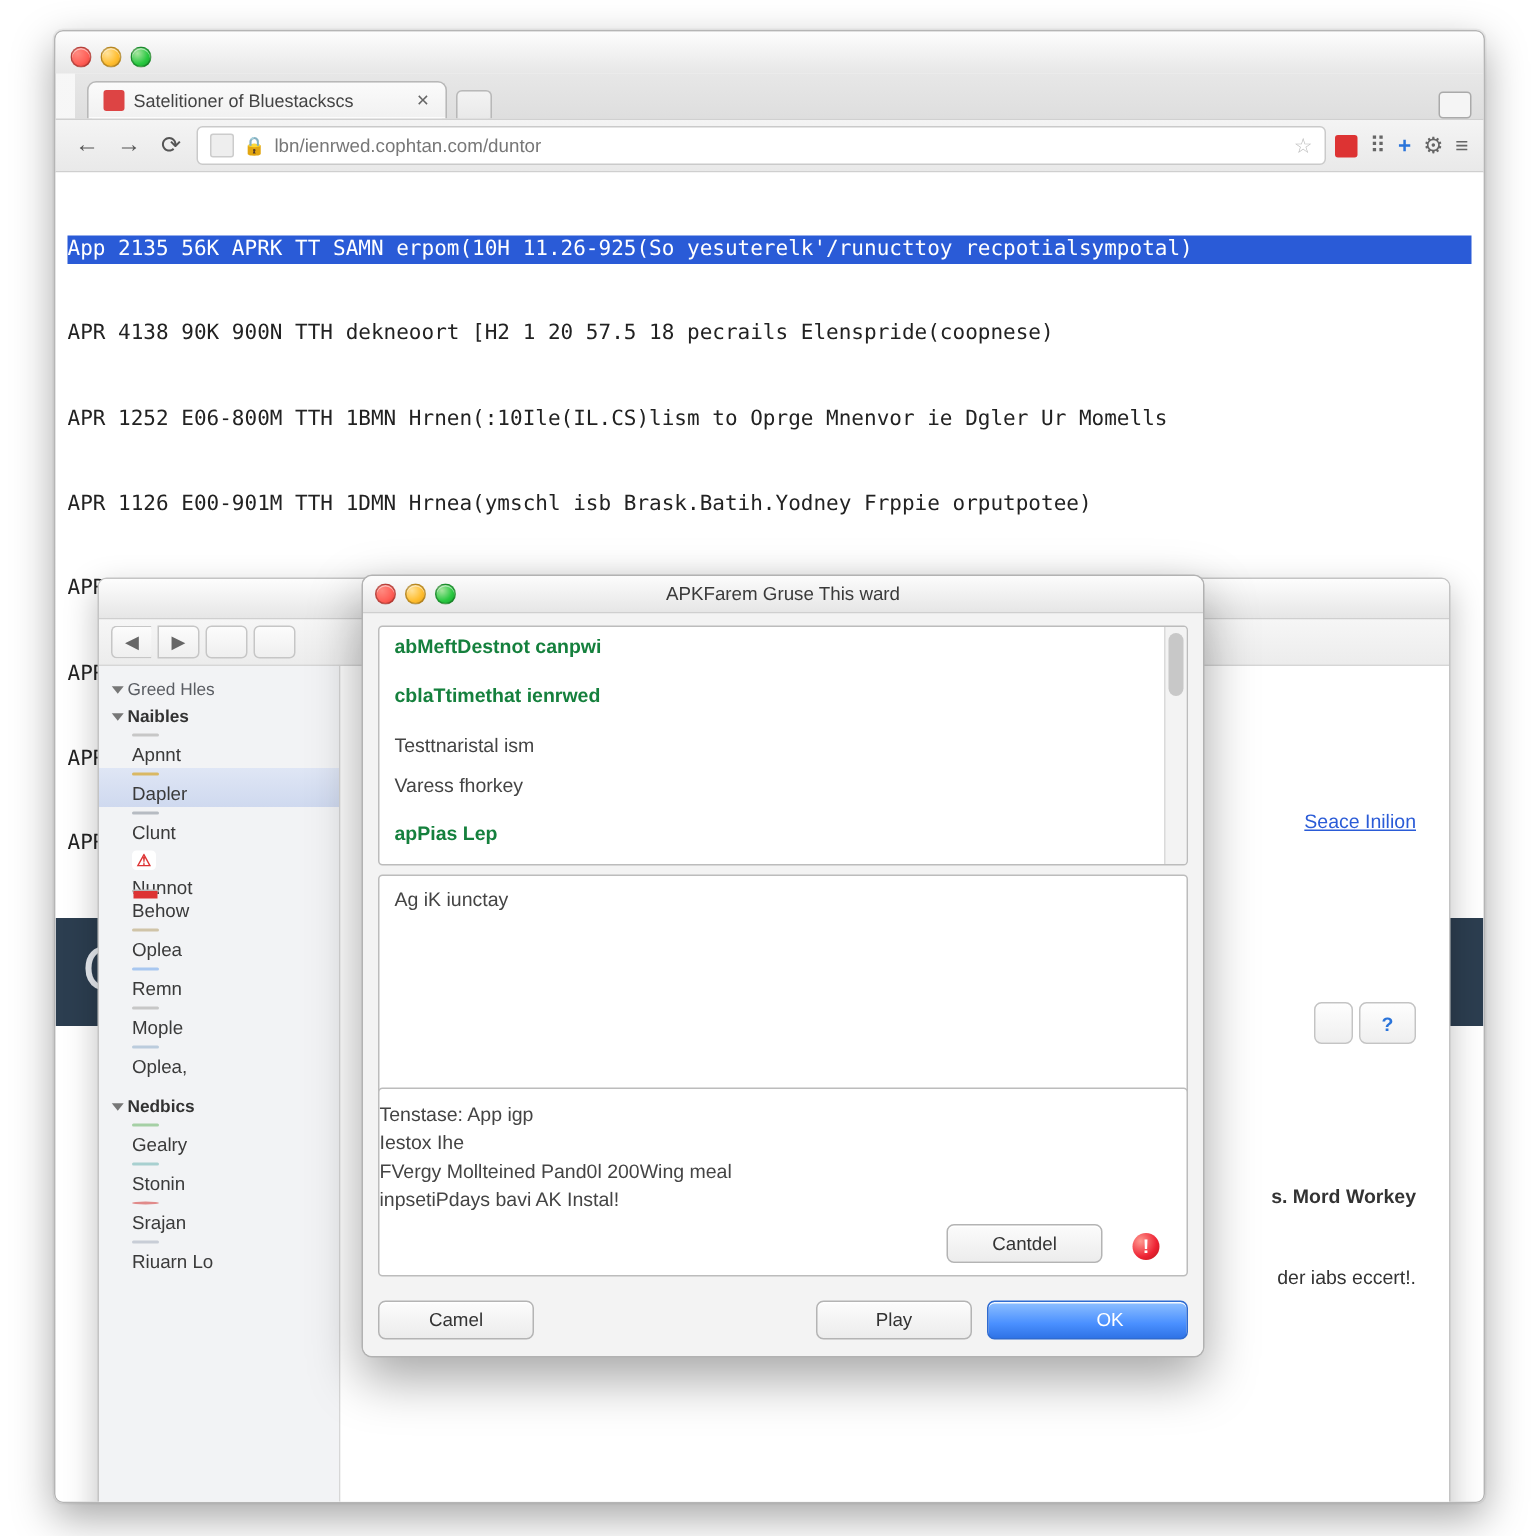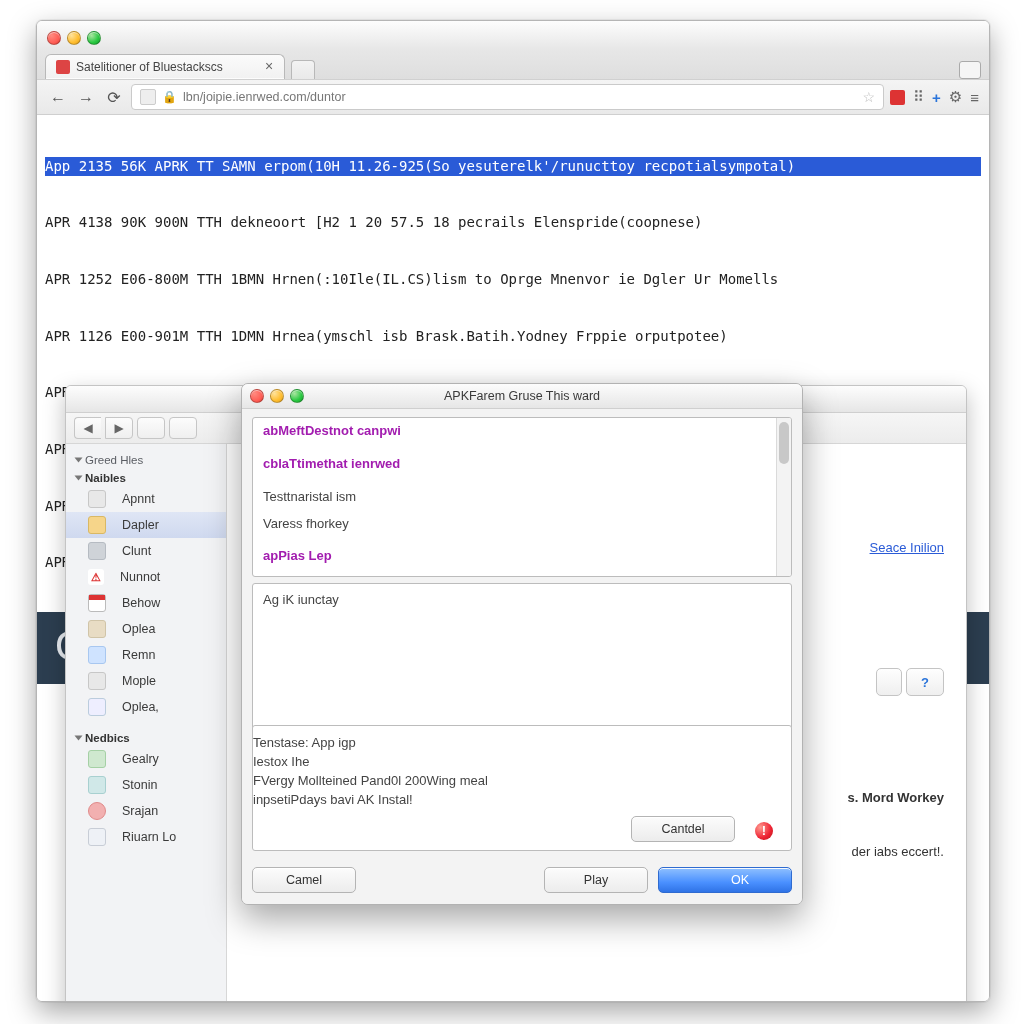--- a/index.html
+++ b/index.html
@@ -31,20 +31,21 @@
   }
   .traffic { width: 12px; height: 12px; border-radius: 50%; border: .5px solid rgba(0,0,0,.25); box-shadow: inset 0 1px 0 rgba(255,255,255,.5);}
   .tl-red    { background: radial-gradient(circle at 30% 30%, #ff8a80, #ff5f57 60%, #e33e35); }
   .tl-yellow { background: radial-gradient(circle at 30% 30%, #ffe29a, #ffbd2e 60%, #e0a022); }
   .tl-green  { background: radial-gradient(circle at 30% 30%, #a8e5a0, #28c840 60%, #1a9e2e); }
 
   .tabstrip {
     display: flex; align-items: flex-end; gap: 0;
     height: 30px; padding: 0 8px;
     background: linear-gradient(#e7e7e7,#dedede);
+    margin-left: 13px;
   }
   .tab {
     position: relative;
     display: flex; align-items: center; gap: 6px;
     height: 24px; padding: 0 28px 0 10px;
     background: linear-gradient(#fbfbfb,#f1f1f1);
     border: 1px solid #b8b8b8;
     border-bottom: none;
     border-top-left-radius: 6px; border-top-right-radius: 6px;
     font-size: 12px; color: #444;
@@ -180,23 +181,24 @@
     padding: 4px 8px 2px 10px;
     color: #5a5d63; font-size: 11.5px;
     display:flex; align-items:center; gap:4px;
   }
   .side-section .disclosure {
     display:inline-block; width:0;height:0;
     border-left:5px solid #777; border-top:4px solid transparent; border-bottom:4px solid transparent;
     transform: rotate(90deg);
   }
   .side-item {
-    display:flex; align-items:center; gap:16px;
+    display:flex; gap:5px;
     padding: 3px 6px 3px 22px;
     height: 20px;
+    flex-direction: column;
   }
   .side-item.selected { background: linear-gradient(#dfe6f5,#cfd9ef); }
   .side-icon {
     width:16px;height:16px; border-radius:3px;
     display:inline-flex;align-items:center;justify-content:center;
     font-size:11px;
   }
   .ic-box     { background:#e8e8e8; border:1px solid #c7c7c7;}
   .ic-folder  { background:#f6d58a; border:1px solid #d9b864;}
   .ic-gray    { background:#cfd3d8; border:1px solid #b6bbc2;}
@@ -282,21 +284,21 @@
     background:#f3f3f3; border-left:1px solid #dadada;
   }
   .listbox .lscroll .thumb{
     position:absolute; left:2px; right:2px; top:4px; height:42px;
     background:#c8c8c8; border-radius:7px;
   }
   .listrow {
     padding: 4px 10px; color:#444; font-size:13px;
     line-height: 1.45;
   }
-  .listrow.bold { font-weight:600; color:#a21caf;}
+  .listrow.bold { font-weight:600; color:#15803d;}
   .listrow.group { margin-top:6px; }
 
   .textbox {
     position:absolute; left:10px; right:10px; top:174px; height:130px;
     background:#fff; border:1px solid #bcbcbc; border-radius:3px;
     padding: 8px 10px; font-size:13px; color:#444;
   }
 
   .detailbox {
     position:absolute; left:10px; right:10px; top:316px; height:108px;
@@ -358,21 +360,21 @@
     <div class="topright-square"></div>
   </div>
 
   <div class="toolbar">
     <span class="tbtn u">←</span>
     <span class="tbtn u">→</span>
     <span class="tbtn u">⟳</span>
     <div class="omnibox">
       <span class="site-icon"></span>
       <span class="lock u">🔒</span>
-      <span>lbn/joipie.ienrwed.com/duntor</span>
+      <span>lbn/ienrwed.cophtan.com/duntor</span>
       <span class="favstar u">☆</span>
     </div>
     <div class="right-icons">
       <span class="red-sq"></span>
       <span class="u">⠿</span>
       <span class="plus u">+</span>
       <span class="u">⚙</span>
       <span class="u">≡</span>
     </div>
   </div>

